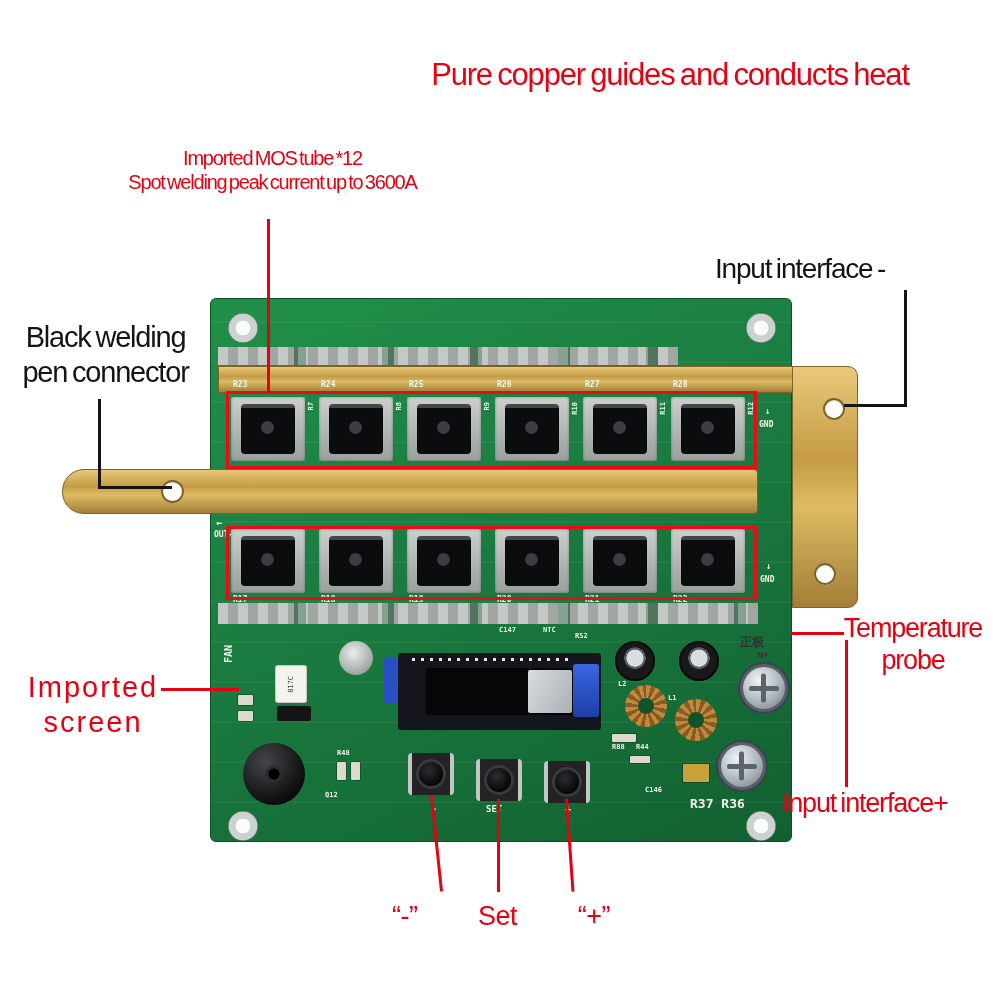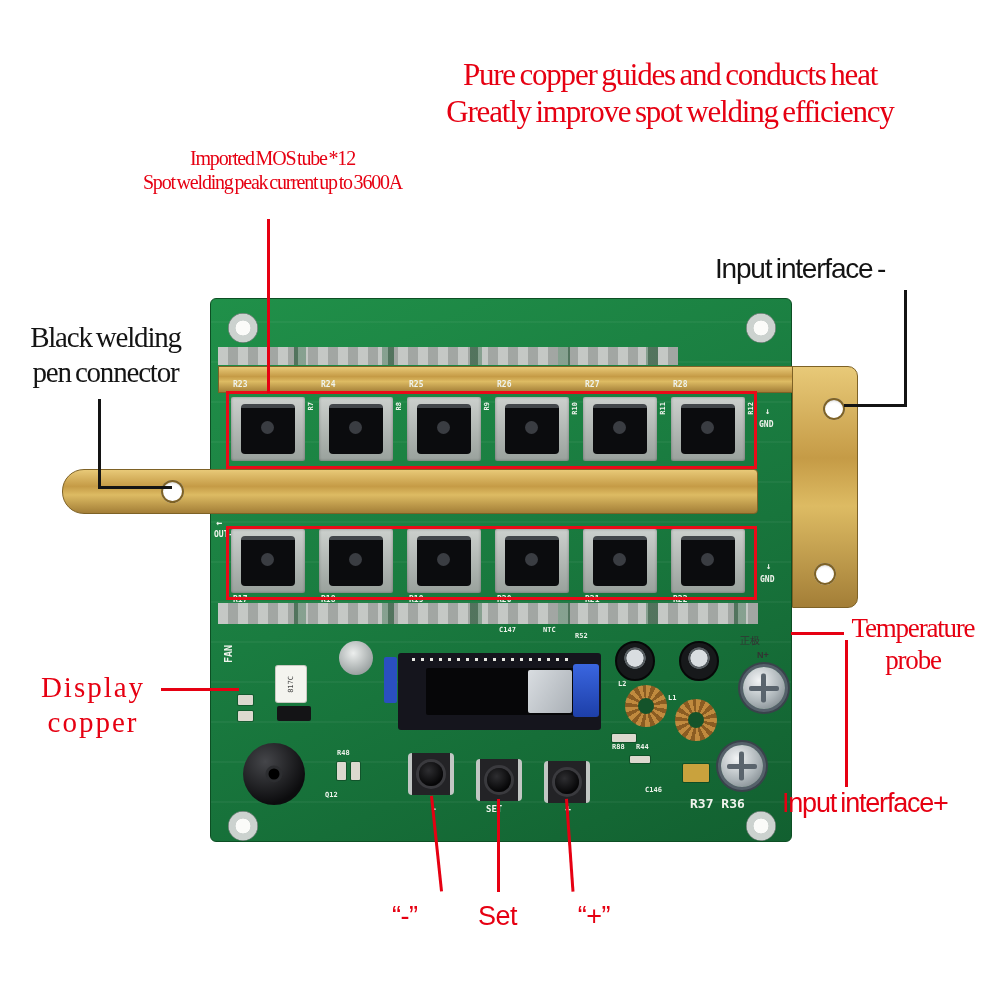--- a/index.html
+++ b/index.html
@@ -2,21 +2,21 @@
 <html><head>
 <meta charset="utf-8">
 <style>
   html,body{margin:0;padding:0;background:#fff;}
   .scene{position:relative;width:1000px;height:1000px;background:#fff;overflow:hidden;
          font-family:"Liberation Sans",sans-serif;}
   
   .ann{position:absolute;letter-spacing:-1.2px;word-spacing:-2px;line-height:1.2;font-weight:500;}
   .ann.red{color:#e60012;}
   .ann.black{color:#141414;}
-  .center{text-align:center;font-family:Liberation Serif, serif;}
+  .center{text-align:center;}
   
   .cl{position:absolute;background:#e60012;transform-origin:top left;}
   .cl.black{background:#141414;}
   
   .board{position:absolute;left:210px;top:298px;width:582px;height:544px;border-radius:6px;
          background:linear-gradient(155deg,#209049 0%,#1a7c40 45%,#126030 100%);
          border:1px solid #0d4f24;box-sizing:border-box;
          background-image:repeating-linear-gradient(0deg,transparent 0 38px,rgba(255,255,255,.04) 38px 40px),
                           linear-gradient(155deg,#209049 0%,#1a7c40 45%,#126030 100%);}
   .ring{position:absolute;border-radius:50%;
@@ -176,21 +176,21 @@
   <div class="silk" style="left:575px;top:633px;font-size:7px">R52</div>
 
   <div class="cap" style="left:615px;top:641px"></div>
   <div class="cap" style="left:679px;top:641px"></div>
 
   <div class="silk" style="left:618px;top:681px;font-size:7px">L2</div>
   <div class="toroid" style="left:625px;top:685px"></div>
   <div class="silk" style="left:668px;top:695px;font-size:7px">L1</div>
   <div class="toroid" style="left:675px;top:699px"></div>
 
-  <div style="position:absolute;left:740px;top:634px;font-size:10px;font-weight:normal;color:#333">正极</div>
+  <div style="position:absolute;left:740px;top:634px;font-size:12px;font-weight:bold;color:#333">正极</div>
   <div style="position:absolute;left:757px;top:650px;font-size:9px;font-weight:bold;color:#333">N+</div>
   <div class="screw" style="left:743px;top:667px;width:42px;height:42px"></div>
   <div class="screw" style="left:721px;top:745px;width:42px;height:42px"></div>
 
   <div class="buzzer" style="left:243px;top:743px"></div>
 
   <div class="tact" style="left:408px;top:753px"></div>
   <div class="tact" style="left:476px;top:759px"></div>
   <div class="tact" style="left:544px;top:761px"></div>
   <div class="silk" style="left:431px;top:804px;font-size:10px">-</div>
@@ -218,43 +218,42 @@
   <div class="cl black" style="left:98px;top:486px;width:74px;height:3px"></div>
   <div class="cl" style="left:791px;top:632px;width:53px;height:3px"></div>
   <div class="cl" style="left:161px;top:688px;width:78px;height:3px"></div>
   <div class="cl" style="left:845px;top:640px;width:3px;height:147px"></div>
   <div class="cl" style="left:430px;top:796px;width:3px;height:96px;transform:rotate(-6deg)"></div>
   <div class="cl" style="left:497px;top:799px;width:3px;height:93px"></div>
   <div class="cl" style="left:565px;top:799px;width:3px;height:93px;transform:rotate(-4deg)"></div>
 
   <div class="ann red center" style="left:350px;top:56px;width:640px;font-size:31px">
     <div>Pure copper guides and conducts heat</div>
-    <div>Greatly improve spot welding efficiency</div>
   </div>
 
   <div class="ann red center" style="left:5px;top:146px;width:535px;font-size:20px">
     <div>Imported MOS tube *12</div>
     <div>Spot welding peak current up to 3600A</div>
   </div>
 
   <div class="ann black" style="left:715px;top:252px;width:200px;font-size:28px;text-align:left">Input interface -</div>
 
   <div class="ann red center" style="left:838px;top:612px;width:150px;font-size:27px">
     <div>Temperature</div>
     <div>probe</div>
   </div>
 
   <div class="ann black center" style="left:3px;top:320px;width:205px;font-size:29px">
     <div>Black welding</div>
     <div>pen connector</div>
   </div>
 
   <div class="ann red center" style="left:18px;top:670px;width:150px;font-size:29px;letter-spacing:2px;word-spacing:0">
-    <div>Display</div>
-    <div>copper</div>
+    <div>Imported</div>
+    <div>screen</div>
   </div>
 
   <div class="ann red" style="left:782px;top:787px;width:210px;font-size:27px">Input interface+</div>
 
   <div class="ann red" style="left:392px;top:900px;width:218px;font-size:27px;display:flex;justify-content:space-between;letter-spacing:-0.5px">
     <span>“-”</span>
     <span>Set</span>
     <span>“+”</span>
   </div>
 

